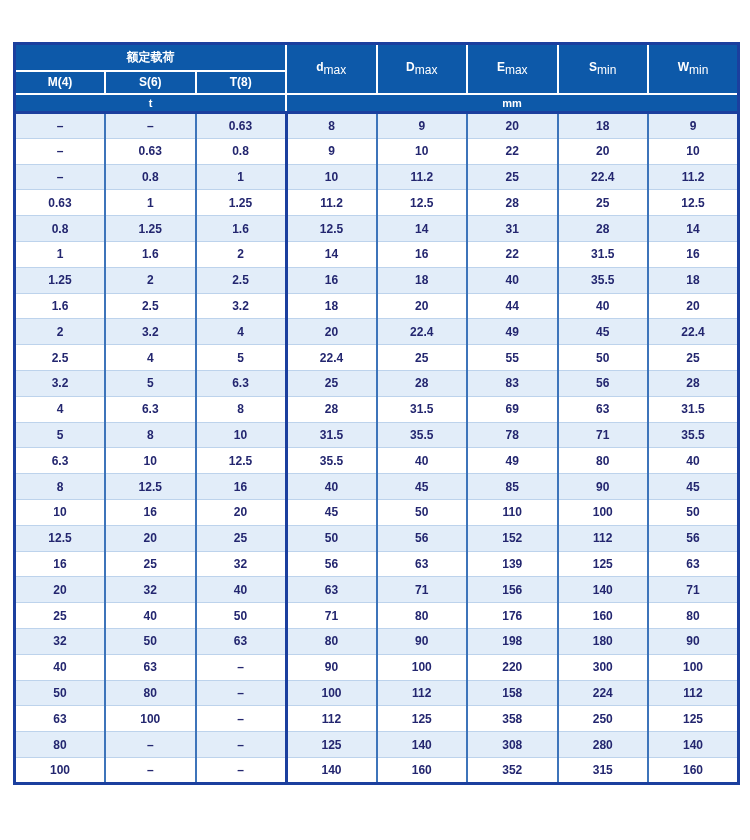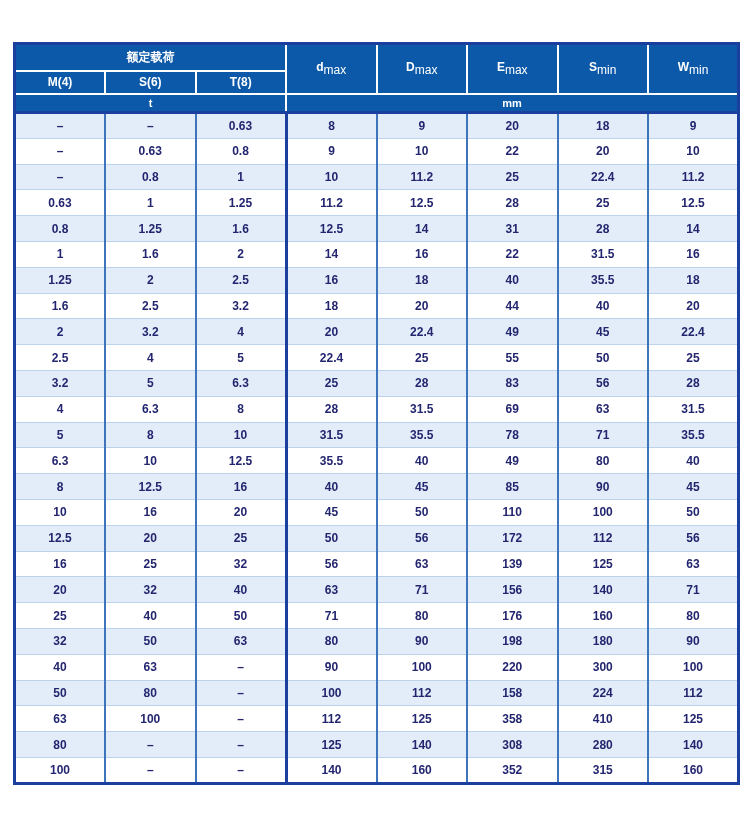--- a/index.html
+++ b/index.html
@@ -242,21 +242,21 @@
           <td>110</td>
           <td>100</td>
           <td>50</td>
         </tr>
         <tr>
           <td>12.5</td>
           <td>20</td>
           <td>25</td>
           <td>50</td>
           <td>56</td>
-          <td>172</td>
+          <td>152</td>
           <td>112</td>
           <td>56</td>
         </tr>
         <tr>
           <td>16</td>
           <td>25</td>
           <td>32</td>
           <td>56</td>
           <td>63</td>
           <td>139</td>
@@ -313,21 +313,21 @@
           <td>224</td>
           <td>112</td>
         </tr>
         <tr>
           <td>63</td>
           <td>100</td>
           <td>–</td>
           <td>112</td>
           <td>125</td>
           <td>358</td>
-          <td>410</td>
+          <td>250</td>
           <td>125</td>
         </tr>
         <tr>
           <td>80</td>
           <td>–</td>
           <td>–</td>
           <td>125</td>
           <td>140</td>
           <td>308</td>
           <td>280</td>

